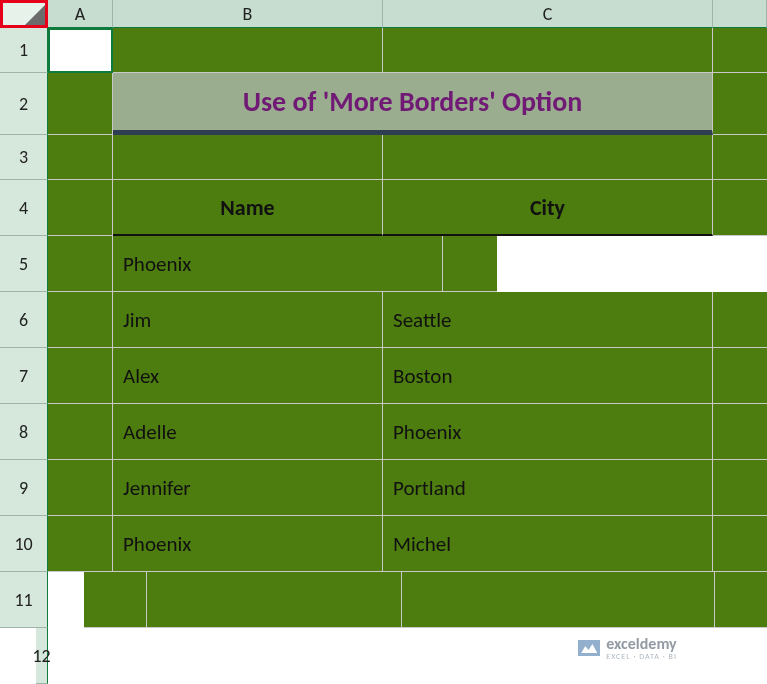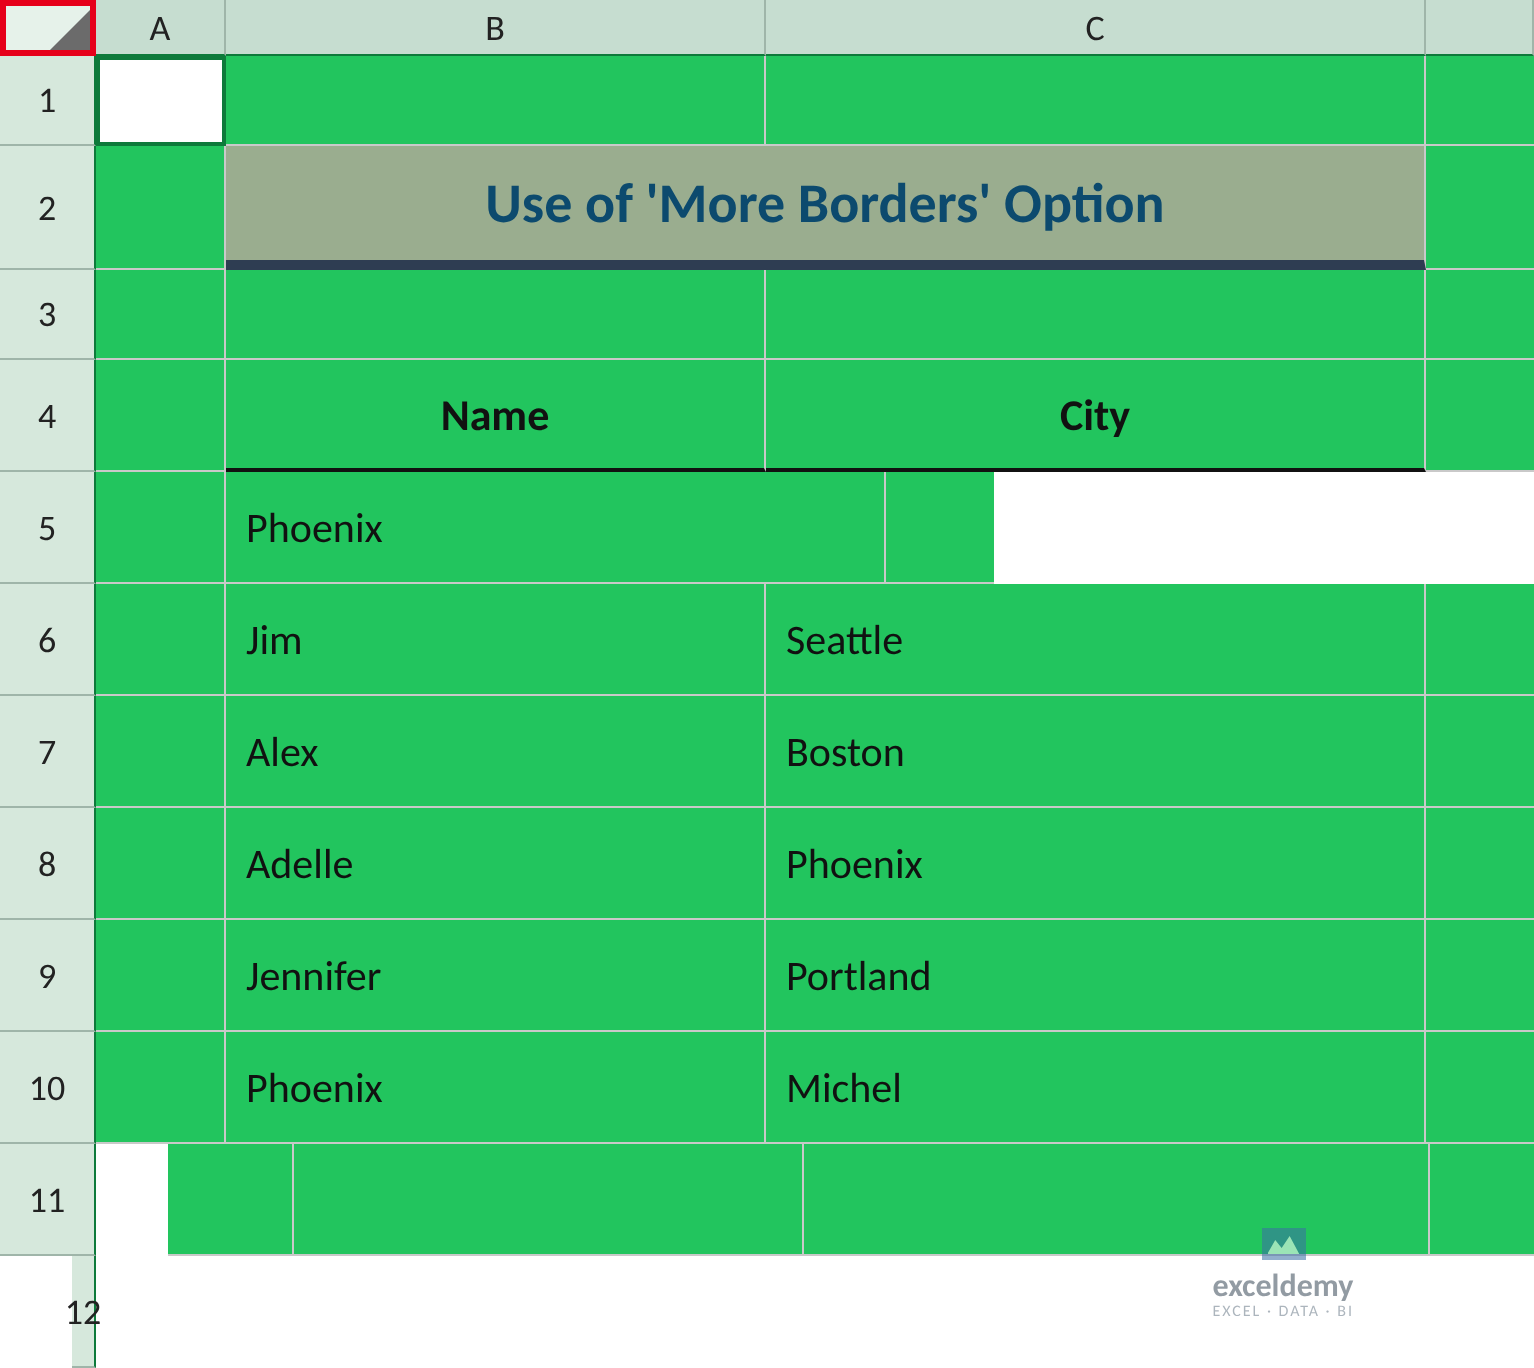--- a/index.html
+++ b/index.html
@@ -80,21 +80,21 @@
   .cells {
     position: relative;
     width: 719px;
   }
   .row {
     display: flex;
   }
   .cell {
     border-right: 1px solid #c9c9c9;
     border-bottom: 1px solid #c9c9c9;
-    background: #22c55e;
+    background: #4d7c0f;
     display: flex;
     align-items: center;
     padding: 0 10px;
     font-size: 21px;
     color: #111;
   }
   .cA { width: 65px; }
   .cB { width: 270px; }
   .cC { width: 330px; }
   .cD { width: 54px; border-right: none; }
@@ -105,21 +105,21 @@
   .row.r12 .cell { height: 56px; }
 
   .cell.a1 {
     background: #fff;
     border: 2px solid #0e7a3b;
   }
 
   .title-merged {
     width: 600px;
     background: #9aad8f;
-    color: #0c4a6e;
+    color: #701a75;
     font-size: 28px;
     font-weight: 600;
     justify-content: center;
     border-bottom: 5px solid #2e3d52 !important;
     border-right: 1px solid #c9c9c9;
   }
   .header-cell {
     font-weight: 700;
     font-size: 22px;
     justify-content: center;
@@ -140,21 +140,20 @@
   .watermark {
     position: absolute;
     right: 90px;
     bottom: 24px;
     display: flex;
     align-items: center;
     gap: 6px;
     opacity: 0.55;
     font-size: 12px;
     color: #5e6b76;
-    flex-direction: column;
   }
   .wm-logo {
     width: 22px;
     height: 16px;
     background: #3a6ea5;
     position: relative;
   }
   .wm-logo::before {
     content: "";
     position: absolute;

